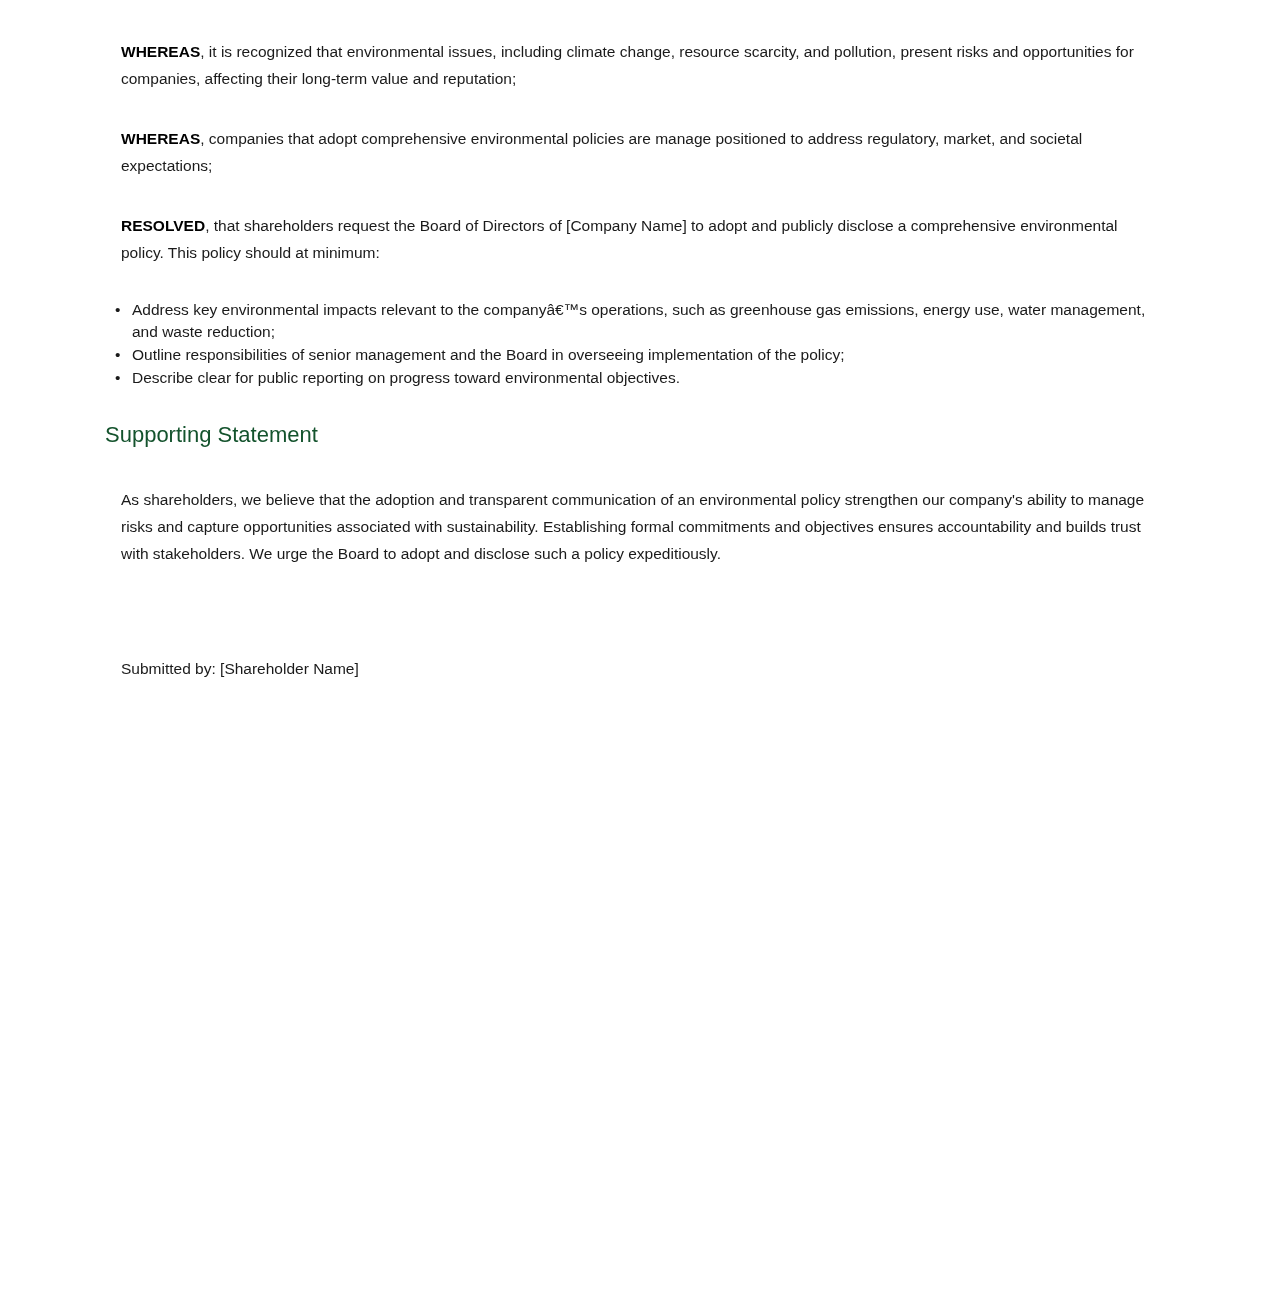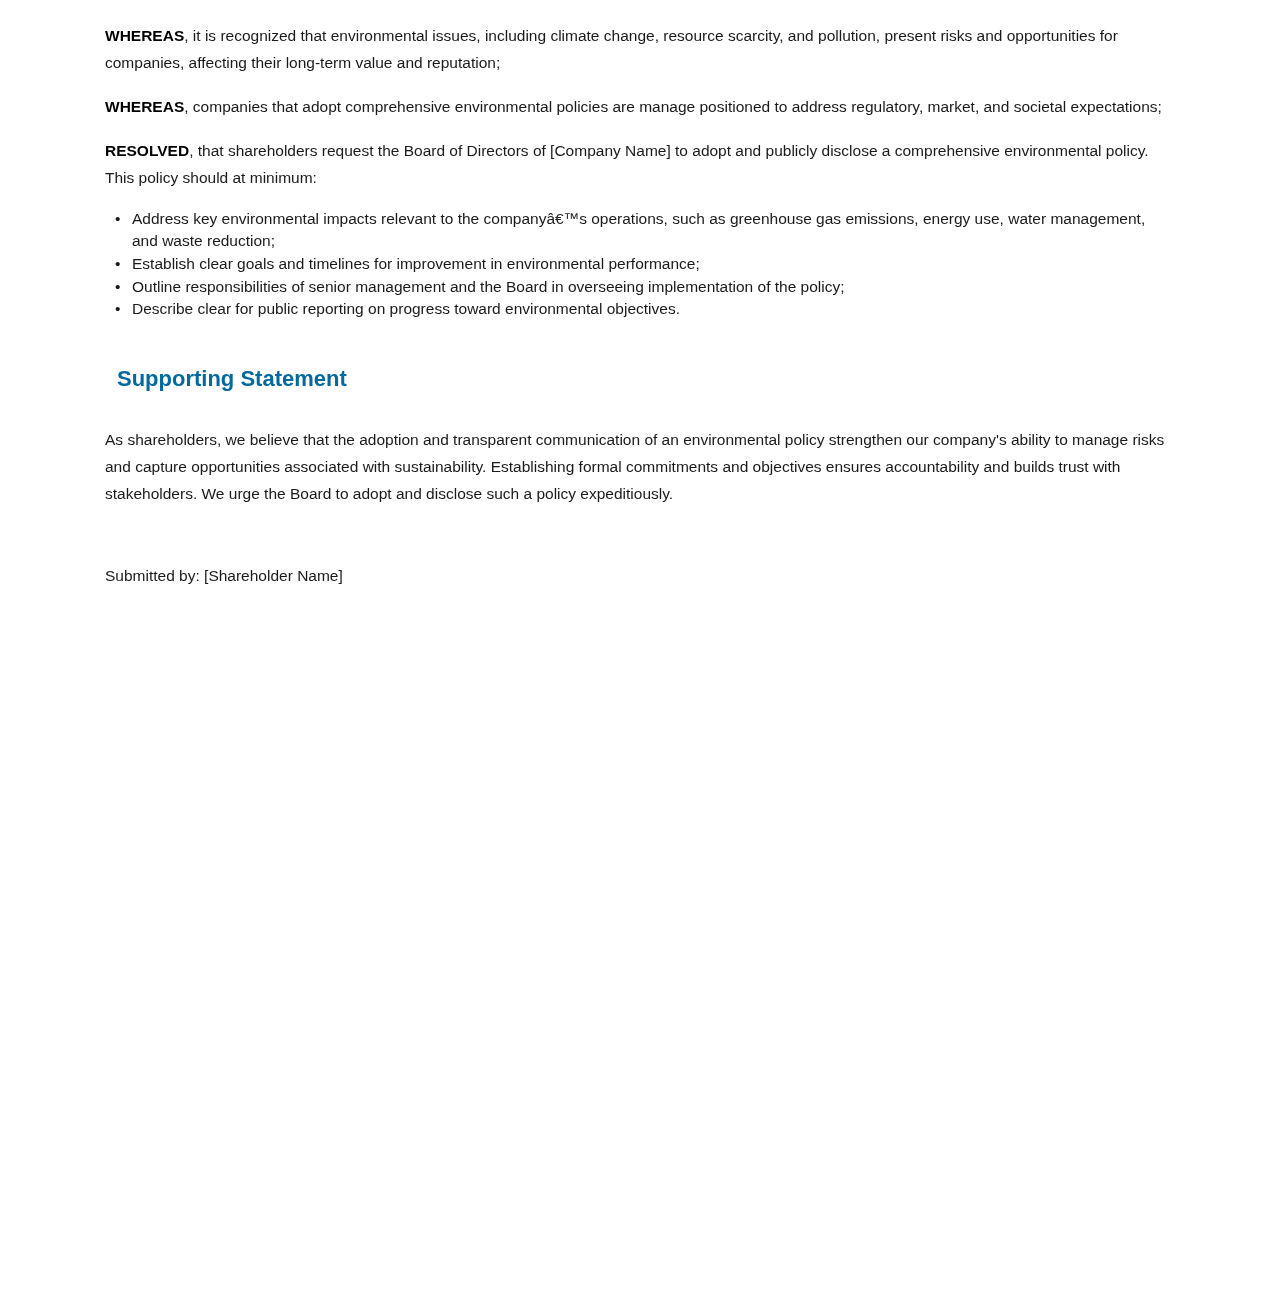--- a/index.html
+++ b/index.html
@@ -24,31 +24,31 @@
     font-size: 31px;
     font-weight: bold;
     letter-spacing: -0.2px;
     color: #000000;
     margin: 0;
     padding-top: 100px;
     line-height: 1.25;
   }
   .section-heading {
     font-size: 22px;
-    font-weight: bold;
-    color: #0369a1;
-    margin: 12px;
+    font-weight: normal;
+    color: #14532d;
+    margin: 0;
     padding-top: 32px;
     padding-bottom: 2px;
     line-height: 1.3;
   }
   p.body-text {
     font-size: 15.5px;
     line-height: 1.74;
-    margin: 0;
+    margin: 16px;
     padding-top: 17px;
     color: #1a1a1a;
   }
   p.body-text.first-para {
     padding-top: 23px;
   }
   p.body-text.support-para {
     padding-top: 19px;
   }
   .lead {
@@ -77,21 +77,21 @@
     font-size: 15.5px;
     line-height: 1.46;
     color: #1a1a1a;
   }
   .signature-block {
     padding-top: 56px;
   }
   .signature-line {
     font-size: 15.5px;
     line-height: 1.74;
-    margin: 0;
+    margin: 16px;
     padding-top: 11px;
     color: #1a1a1a;
   }
   .signature-line.first-sig {
     padding-top: 0;
   }
 </style>
 </head>
 <body>
 
@@ -99,21 +99,20 @@
 
 
   <p class="body-text first-para"><span class="lead">WHEREAS</span><span>, it is recognized that environmental issues, including climate change, resource scarcity, and pollution, present risks and opportunities for companies, affecting their long-term value and reputation;</span></p>
 
   <p class="body-text"><span class="lead">WHEREAS</span><span>, companies that adopt comprehensive environmental policies are manage positioned to address regulatory, market, and societal expectations;</span></p>
 
   <p class="body-text"><span class="lead">RESOLVED</span><span>, that shareholders request the Board of Directors of [Company Name] to adopt and publicly disclose a comprehensive environmental policy. This policy should at minimum:</span></p>
 
   <ul class="requirements">
     <li>Address key environmental impacts relevant to the companyâ€™s operations, such as greenhouse gas emissions, energy use, water management, and waste reduction;</li>
-    <li>Establish clear goals and timelines for improvement in environmental performance;</li>
     <li>Outline responsibilities of senior management and the Board in overseeing implementation of the policy;</li>
     <li>Describe clear for public reporting on progress toward environmental objectives.</li>
   </ul>
 
   <h2 class="section-heading">Supporting Statement</h2>
 
   <p class="body-text support-para">As shareholders, we believe that the adoption and transparent communication of an environmental policy strengthen our company's ability to manage risks and capture opportunities associated with sustainability. Establishing formal commitments and objectives ensures accountability and builds trust with stakeholders. We urge the Board to adopt and disclose such a policy expeditiously.</p>
 
   <div class="signature-block">
     <p class="signature-line first-sig">Submitted by: [Shareholder Name]</p>

